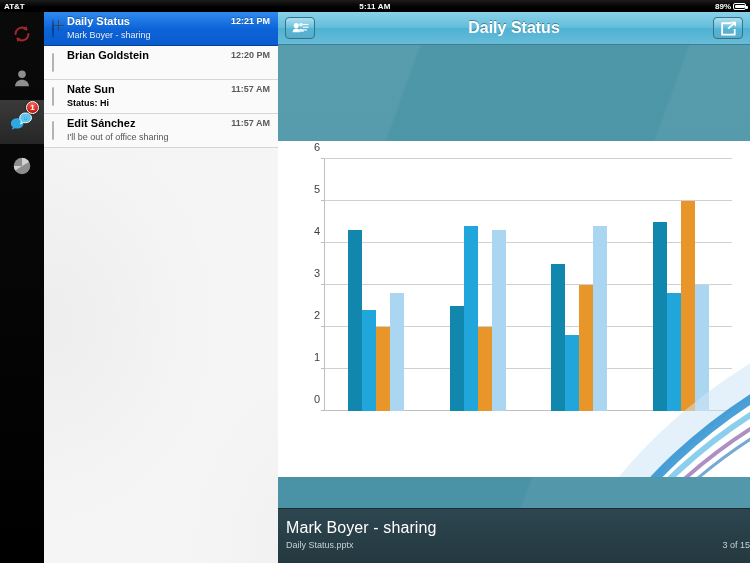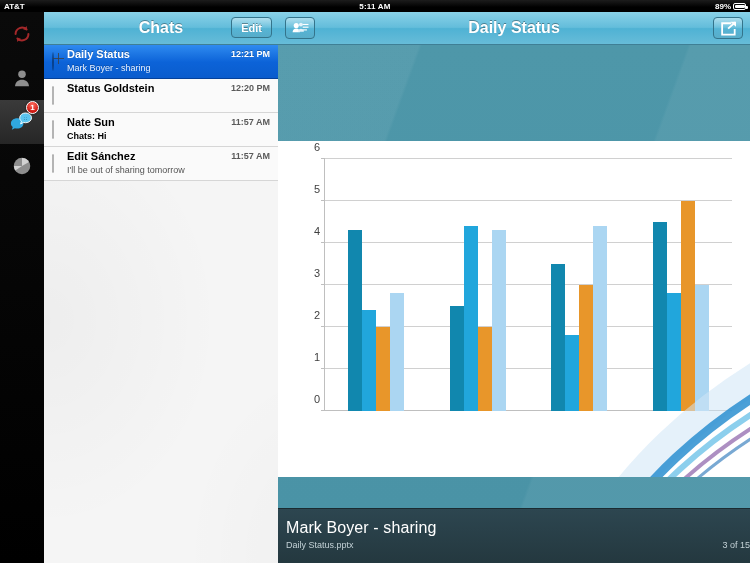--- a/index.html
+++ b/index.html
@@ -237,53 +237,47 @@
     <div class="rail-btn">
       <svg width="22" height="22" viewBox="0 0 24 24">
         <circle cx="12" cy="12" r="9" fill="#8e8e8e"></circle>
         <path d="M12 12 L12 3.2 A8.8 8.8 0 0 1 19.6 7.6 Z" fill="#d2d2d2"></path>
         <path d="M12 12 L4.6 16.9 A8.8 8.8 0 0 1 3.2 12 Z" fill="#d2d2d2"></path>
       </svg>
     </div>
   </div>
 
   <div class="chatcol">
-    <div class="chat-header">
-      <span class="title">Chats</span>
-      <div class="edit-btn">
-        <span>Edit</span>
-      </div>
-    </div>
 
     <div class="chat-list">
 
       <div class="chat-row sel">
         <span class="row-icon"><span class="globe"></span></span>
         <div class="row-name">Daily Status</div>
         <div class="row-sub">Mark Boyer - sharing</div>
         <div class="row-time">12:21 PM</div>
       </div>
 
       <div class="chat-row">
         <span class="row-icon"><span class="sq green"></span></span>
-        <div class="row-name">Status Goldstein</div>
+        <div class="row-name">Brian Goldstein</div>
         <div class="row-time">12:20 PM</div>
       </div>
 
       <div class="chat-row">
         <span class="row-icon"><span class="sq red"></span></span>
         <div class="row-name">Nate Sun</div>
-        <div class="row-sub bold">Chats: Hi</div>
+        <div class="row-sub bold">Status: Hi</div>
         <div class="row-time">11:57 AM</div>
       </div>
 
       <div class="chat-row">
         <span class="row-icon"><span class="sq yellow"></span></span>
         <div class="row-name">Edit Sánchez</div>
-        <div class="row-sub">I'll be out of sharing tomorrow</div>
+        <div class="row-sub">I'll be out of office sharing</div>
         <div class="row-time">11:57 AM</div>
       </div>
 
     </div>
   </div>
 
   <div class="pane">
 
     <div class="pane-header">
       <div class="hdr-btn left">

